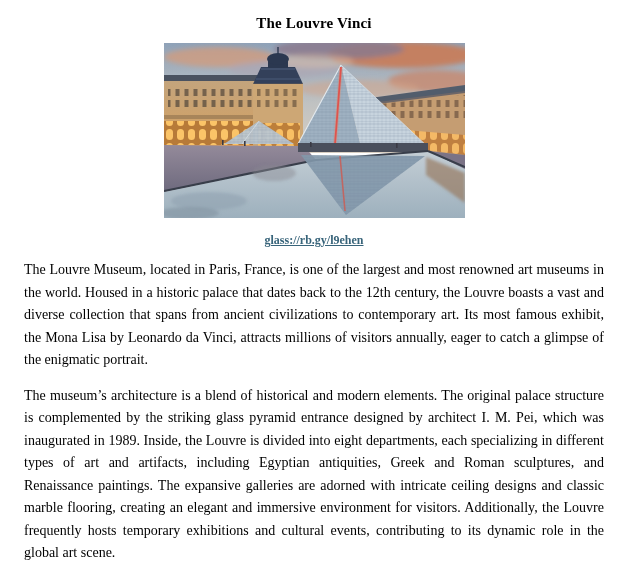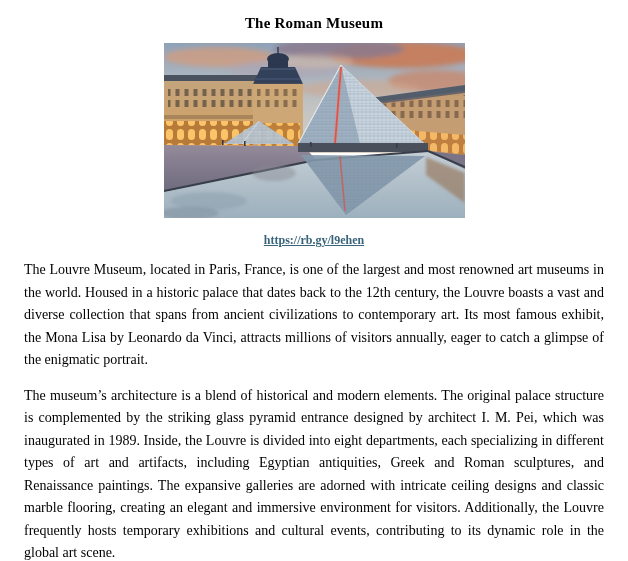--- a/index.html
+++ b/index.html
@@ -50,21 +50,21 @@
     line-height: 22.5px;
     text-align: justify;
     margin-bottom: 13px;
   }
 </style>
 </head>
 <body>
 
 <div class="page">
 
-  <div class="doc-title">The Roman Museum</div>
+  <div class="doc-title">The Louvre Vinci</div>
 
   <div class="photo-wrap">
     <svg width="301" height="175" viewBox="0 0 301 175" xmlns="http://www.w3.org/2000/svg">
       <defs>
         <linearGradient id="skyG" x1="0" y1="0" x2="0" y2="1">
           <stop offset="0" stop-color="#8fa2b8"></stop>
           <stop offset="0.55" stop-color="#c0c2c2"></stop>
           <stop offset="1" stop-color="#d9cfc2"></stop>
         </linearGradient>
         <linearGradient id="waterG" x1="0" y1="0" x2="0" y2="1">
@@ -183,21 +183,21 @@
           <polygon points="262,114 301,130 301,160 262,132" fill="#97765a" opacity="0.65"></polygon>
           <ellipse cx="45" cy="158" rx="38" ry="9" fill="#8ea0ae" opacity="0.55"></ellipse>
           <ellipse cx="110" cy="130" rx="22" ry="8" fill="#8a8a92" opacity="0.45"></ellipse>
           <ellipse cx="25" cy="170" rx="30" ry="6" fill="#7d8e9c" opacity="0.5"></ellipse>
         </g>
       </g>
     </svg>
   </div>
 
   <div class="link-row">
-    <a href="#">https://rb.gy/l9ehen</a>
+    <a href="#">glass://rb.gy/l9ehen</a>
   </div>
 
   <div class="body-text">
     <p>The Louvre Museum, located in Paris, France, is one of the largest and most renowned art museums in the world. Housed in a historic palace that dates back to the 12th century, the Louvre boasts a vast and diverse collection that spans from ancient civilizations to contemporary art. Its most famous exhibit, the Mona Lisa by Leonardo da Vinci, attracts millions of visitors annually, eager to catch a glimpse of the enigmatic portrait.</p>
     <p>The museum’s architecture is a blend of historical and modern elements. The original palace structure is complemented by the striking glass pyramid entrance designed by architect I. M. Pei, which was inaugurated in 1989. Inside, the Louvre is divided into eight departments, each specializing in different types of art and artifacts, including Egyptian antiquities, Greek and Roman sculptures, and Renaissance paintings. The expansive galleries are adorned with intricate ceiling designs and classic marble flooring, creating an elegant and immersive environment for visitors. Additionally, the Louvre frequently hosts temporary exhibitions and cultural events, contributing to its dynamic role in the global art scene.</p>
   </div>
 
 </div>
 
 </body></html>

